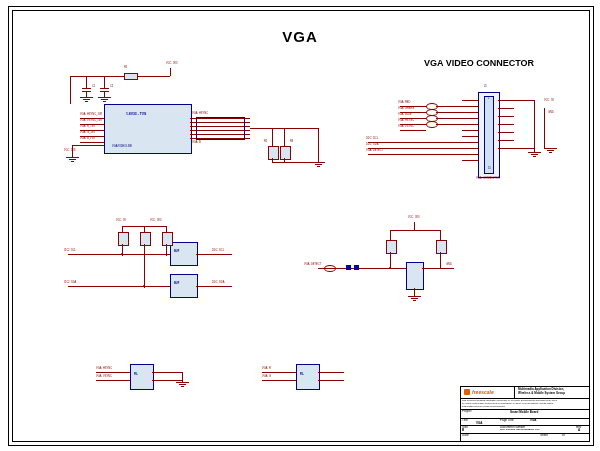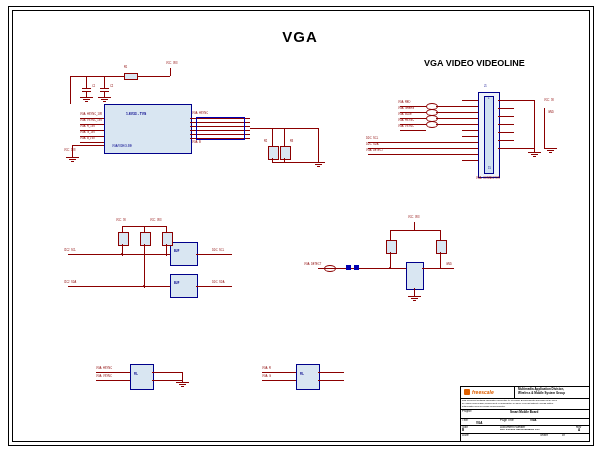--- a/index.html
+++ b/index.html
@@ -34,21 +34,21 @@
 </style>
 </head>
 <body>
 
 <div id="sheet">
 
   <div class="frame"></div>
   <div class="inner-frame"></div>
 
   <div class="title">VGA</div>
-  <div class="subtitle" style="left:424px;top:58px;">VGA VIDEO VIDEOLINE</div>
+  <div class="subtitle" style="left:424px;top:58px;">VGA VIDEO CONNECTOR</div>
 
   <div>
 
     <div class="ic" style="left:104px;top:104px;width:86px;height:48px;"></div>
     <div class="ictext" style="left:126px;top:112px;">1.8V33 - TVS</div>
     <div class="lblb" style="left:112px;top:146px;">VGA/VIDEOLINE</div>
 
     <div class="w hb" style="left:80px;top:118px;width:24px;"></div>
     <div class="w hb" style="left:80px;top:124px;width:24px;"></div>
     <div class="w hb" style="left:80px;top:130px;width:24px;"></div>

